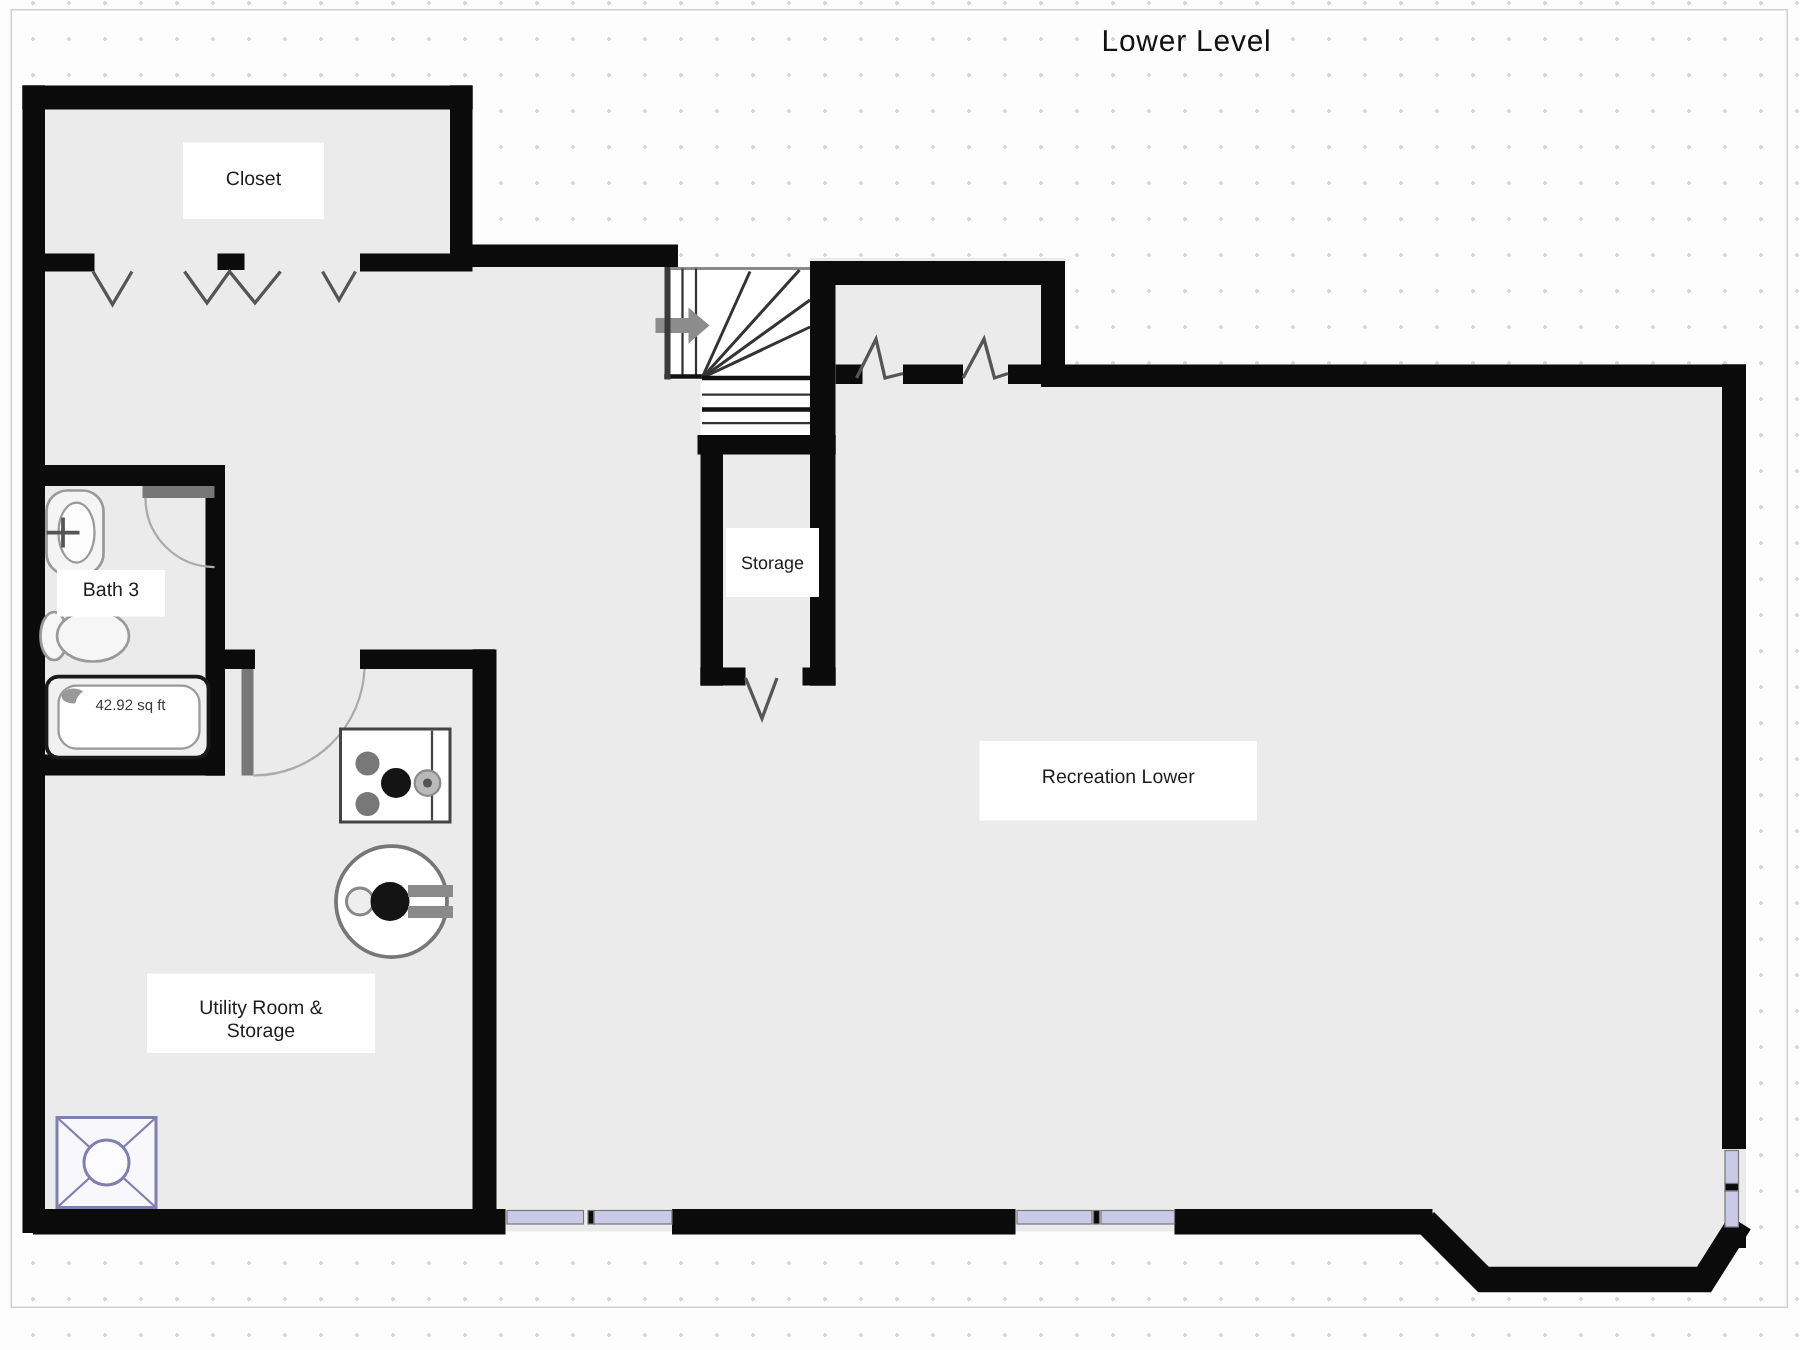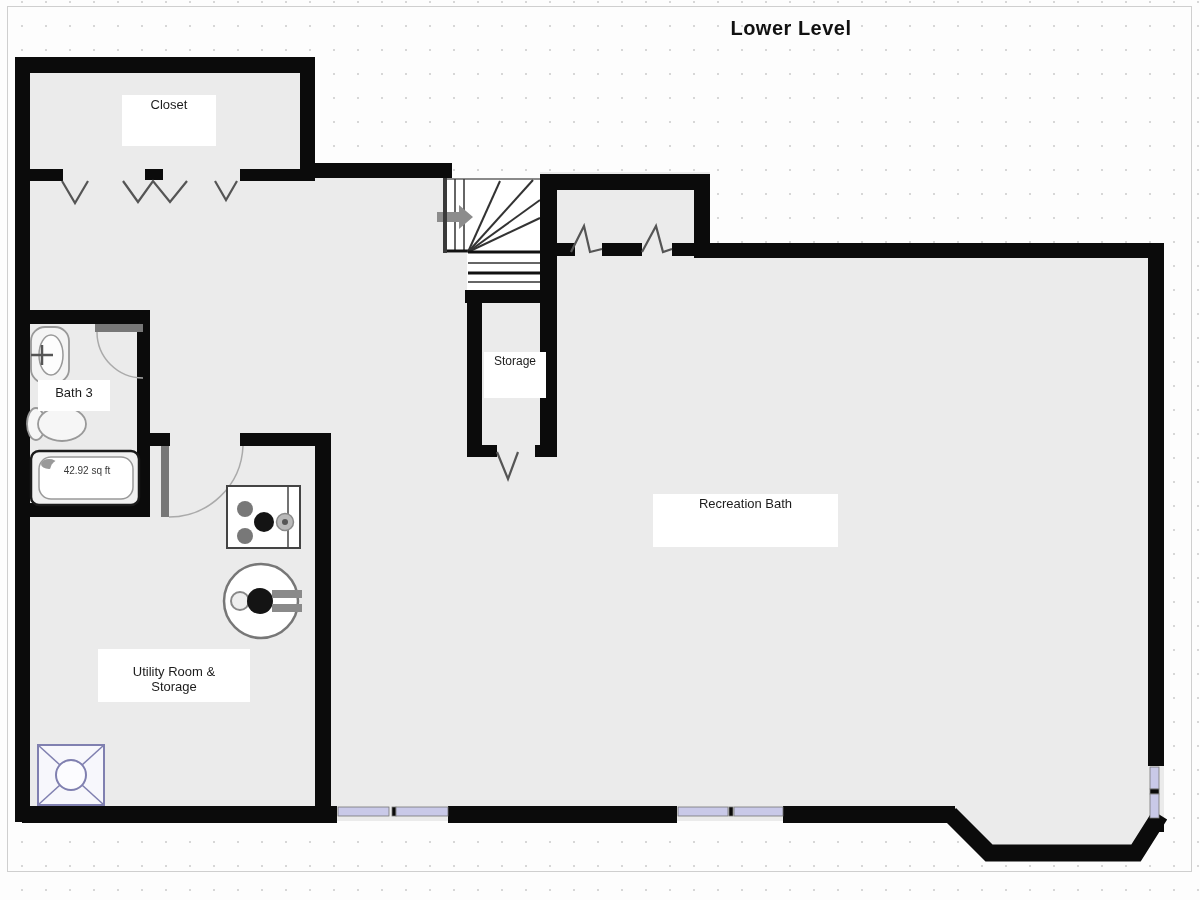--- a/index.html
+++ b/index.html
@@ -8,25 +8,25 @@
     background-color:#fdfdfd;
     background-image:radial-gradient(circle,#d7d7d7 1.2px,transparent 1.4px);
     background-size:24px 24px;background-position:10px 14px;
     font-family:"Liberation Sans",sans-serif;
   }
   .frame{position:absolute;left:7px;top:6px;width:1183px;height:864px;
     border:1px solid #cfcfcf;background:transparent;}
   .plan-svg{position:absolute;left:0;top:0;}
   .title{
     position:absolute;left:641px;top:17px;width:300px;text-align:center;
-    font-size:20px;font-weight:bold;color:#111;letter-spacing:.5px;
+    font-size:20px;font-weight:normal;color:#111;letter-spacing:.5px;
   }
   .room-label{
     position:absolute;background:#ffffff;color:#1c1c1c;text-align:center;
-    font-size:13px;line-height:1.15;padding-top:3px;box-sizing:border-box;
+    font-size:13px;line-height:1.15;padding-top:17px;box-sizing:border-box;
   }
   .lbl-closet{left:122px;top:95px;width:94px;height:51px;}
   .lbl-bath{left:38px;top:380px;width:72px;height:31px;padding-top:6px;}
   .lbl-sqft{left:50px;top:411px;width:74px;height:25px;border-radius:12px;
     font-size:10px;color:#3a3a3a;padding-top:0;line-height:24px;margin-top:48px;}
   .lbl-storage{left:484px;top:352px;width:62px;height:46px;font-size:12px;}
   .lbl-rec{left:653px;top:494px;width:185px;height:53px;}
   .lbl-utility{left:98px;top:649px;width:152px;height:53px;padding-top:16px;}
 </style>
 </head>
@@ -181,20 +181,20 @@
 
   <div class="room-label lbl-sqft">
     <span>42.92 sq ft</span>
   </div>
 
   <div class="room-label lbl-storage">
     <span>Storage</span>
   </div>
 
   <div class="room-label lbl-rec">
-    <span>Recreation Bath</span>
+    <span>Recreation Lower</span>
   </div>
 
   <div class="room-label lbl-utility">
     <div>Utility Room &amp;</div>
     <div>Storage</div>
   </div>
 </div>
 
 </body></html>

